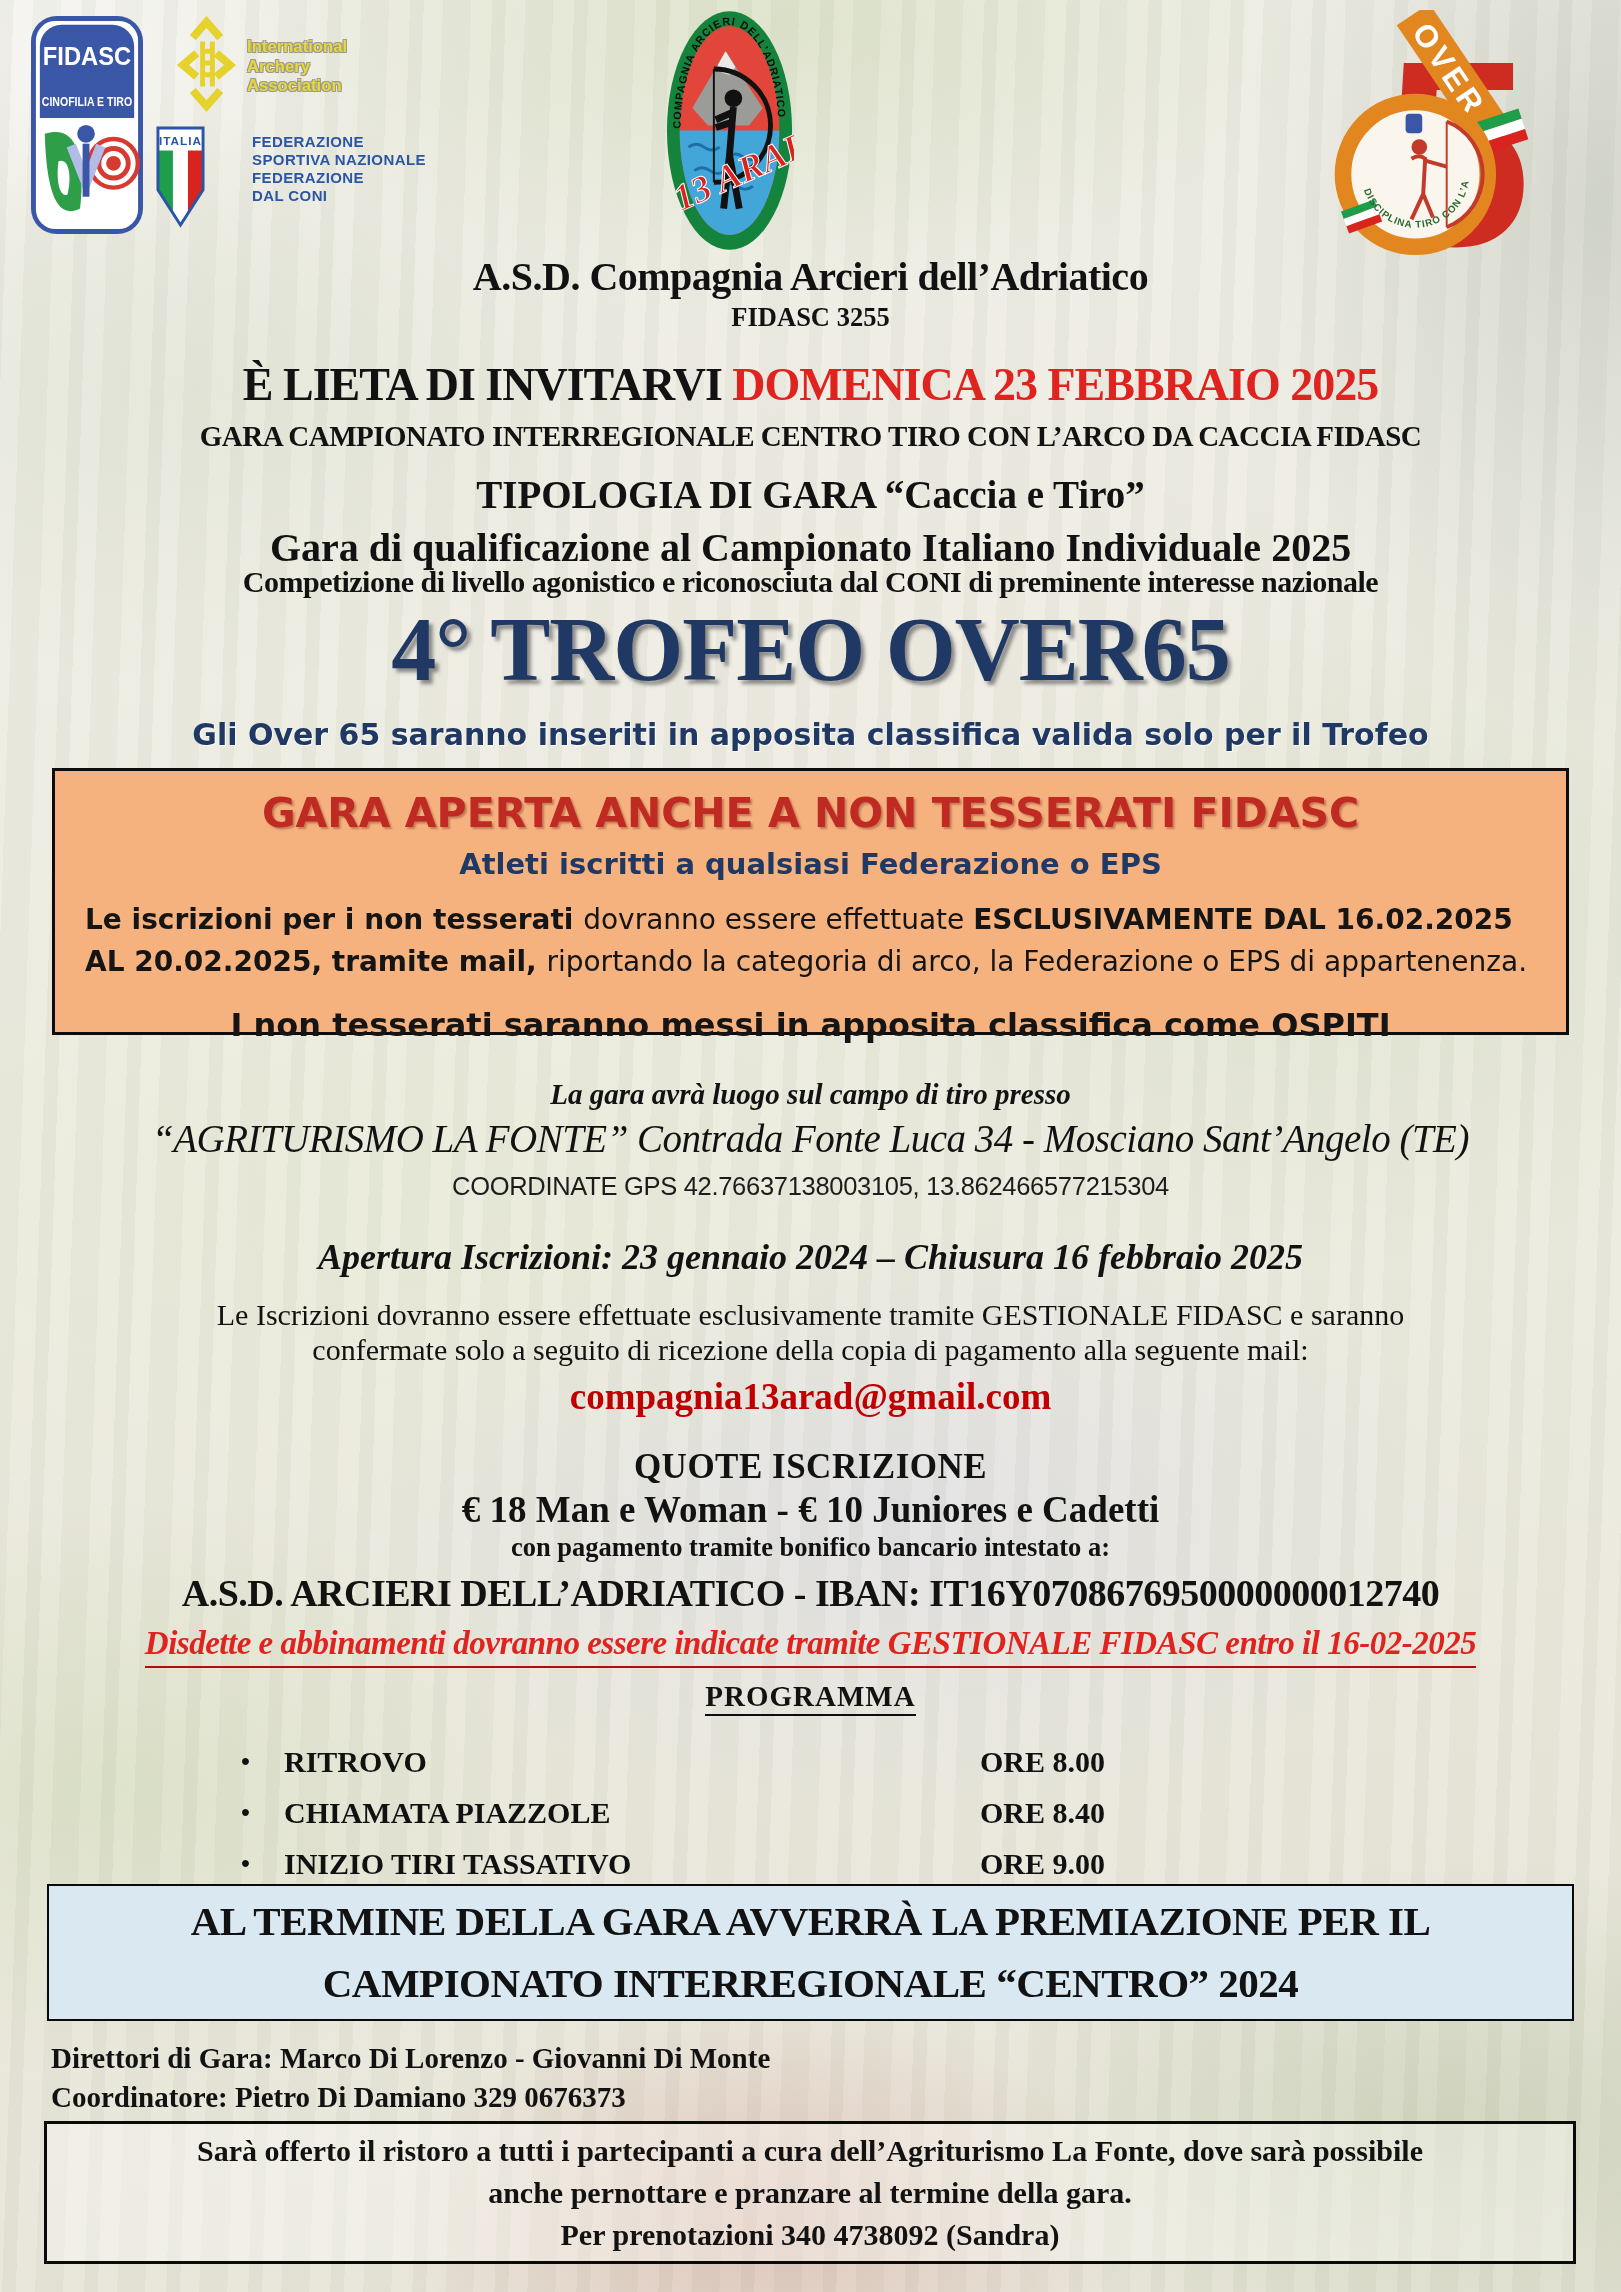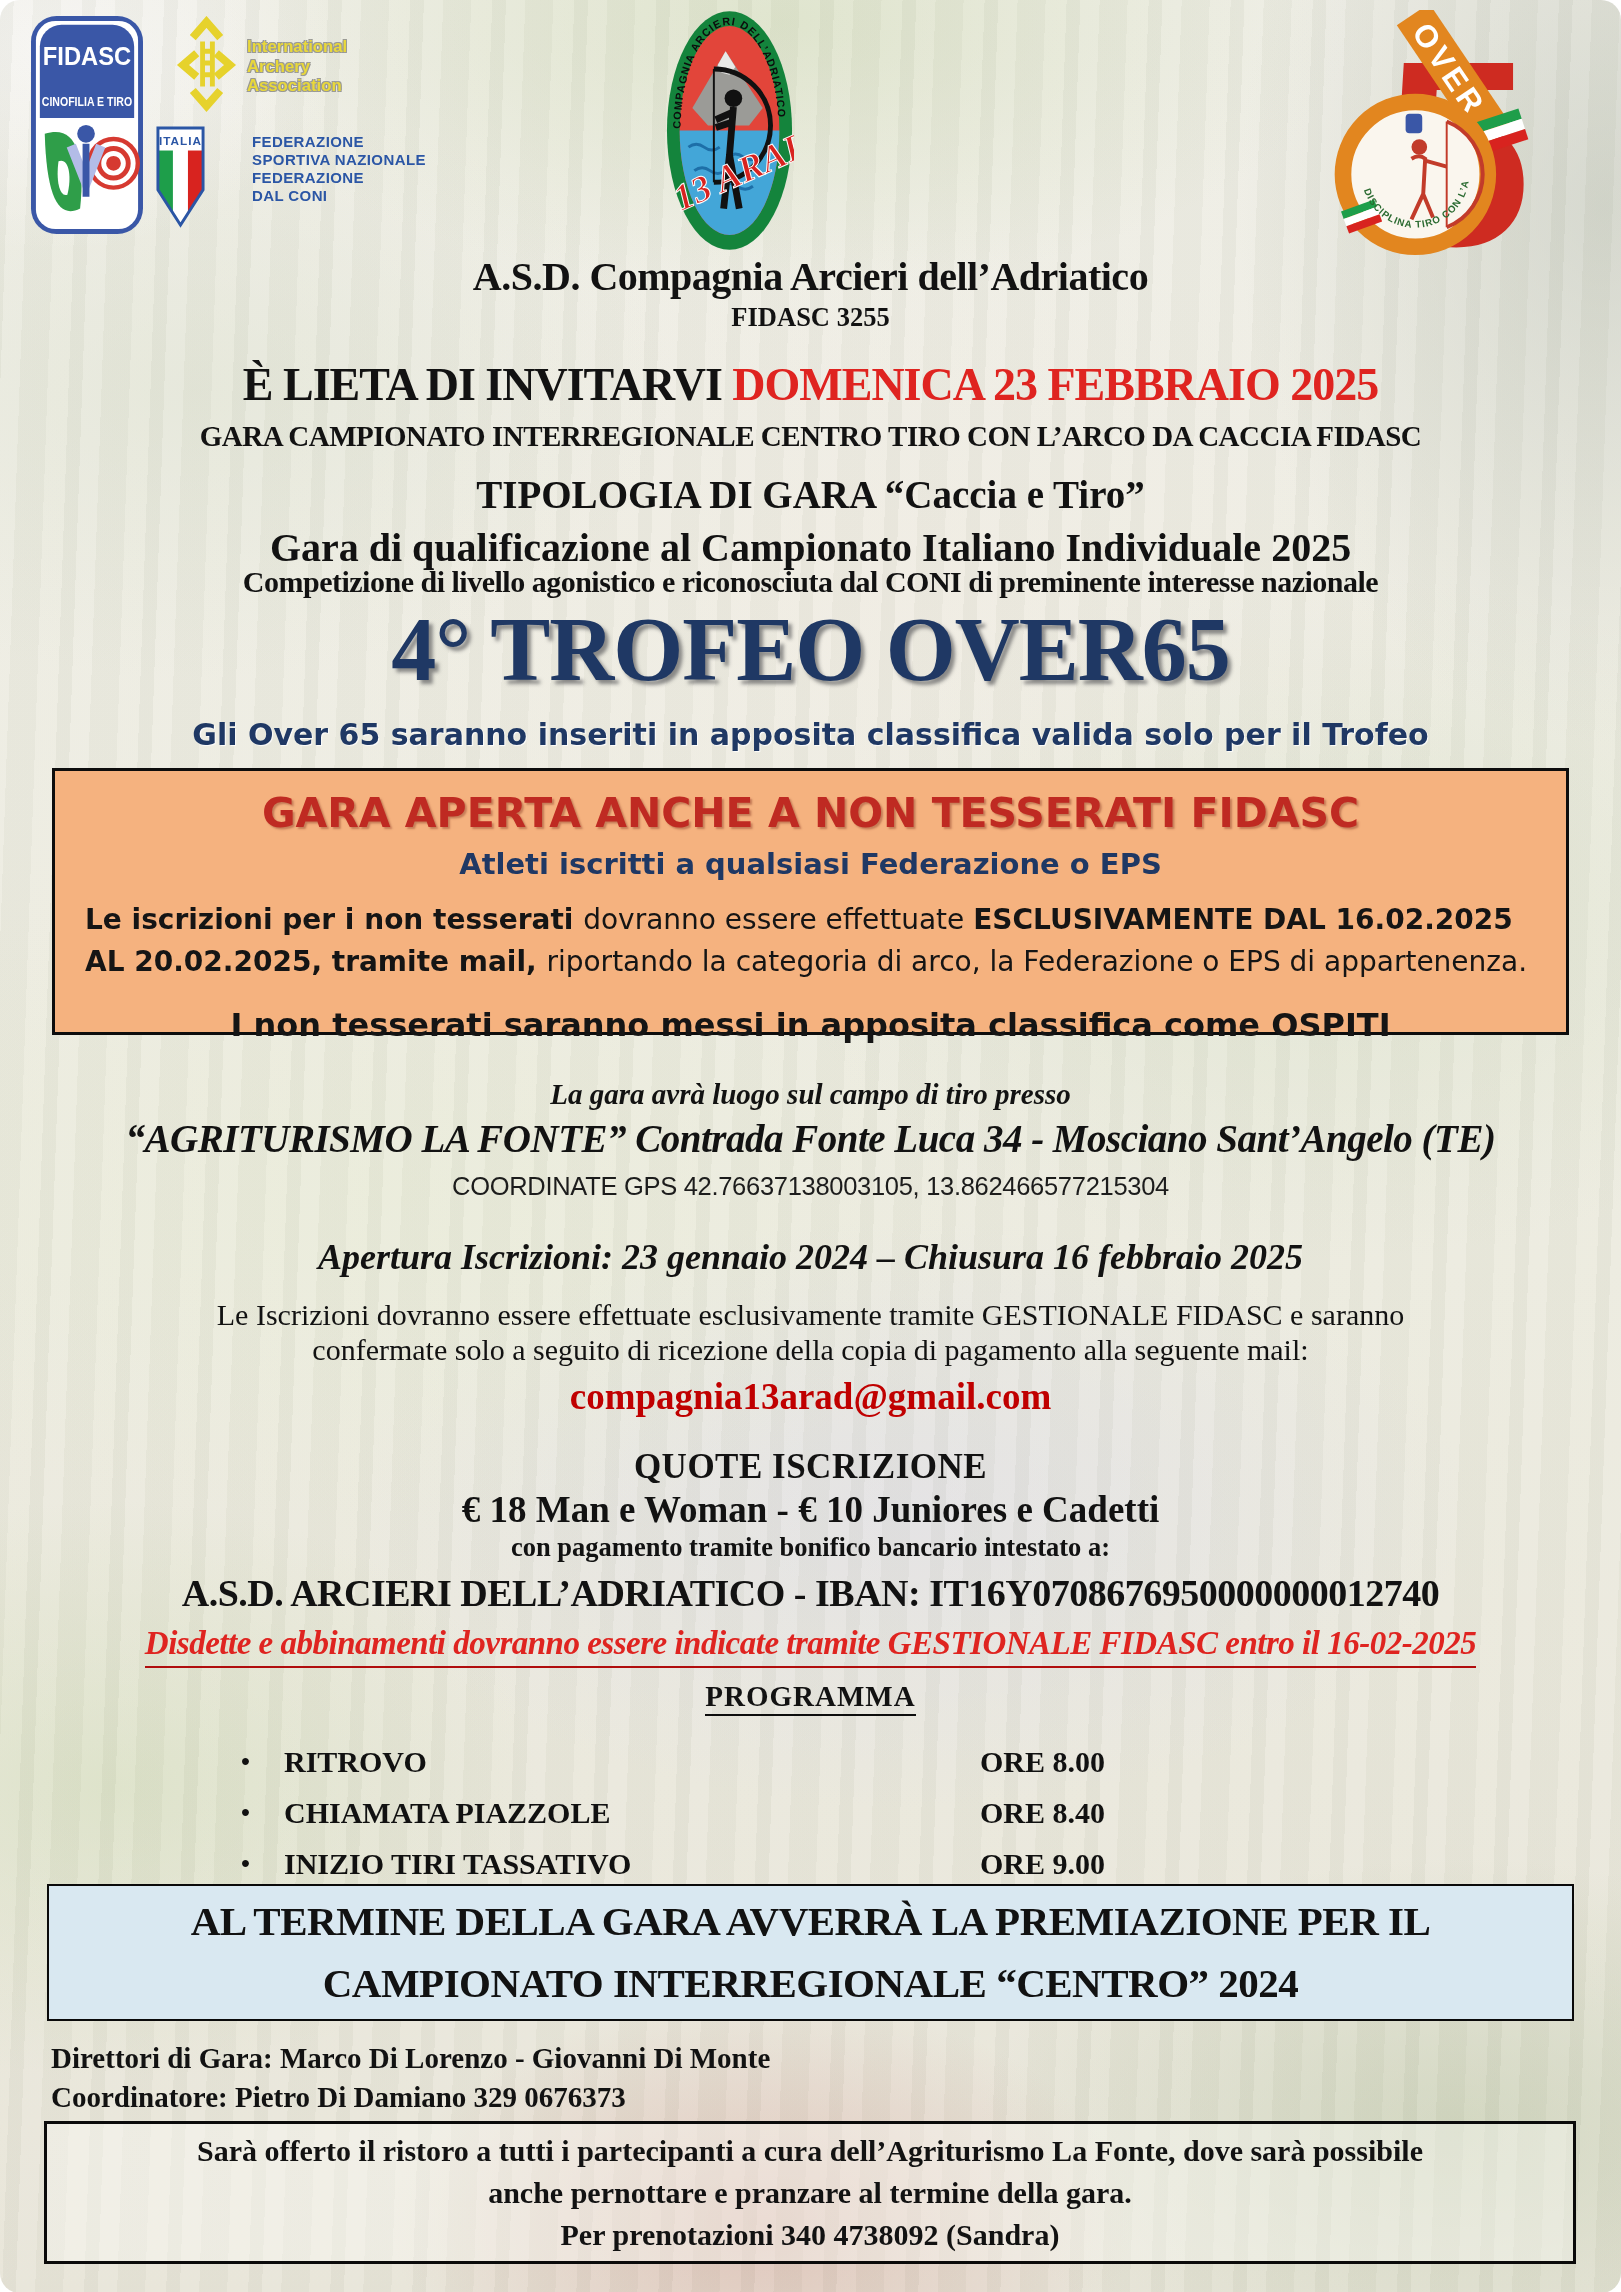--- a/index.html
+++ b/index.html
@@ -21,21 +21,20 @@
       radial-gradient(510px 745px at 99% 9%, rgba(201,205,194,.7), transparent 72%),
       radial-gradient(686px 412px at 12% 17%, rgba(226,229,214,.7), transparent 70%),
       radial-gradient(882px 549px at 55% 26%, rgba(240,236,227,.85), transparent 70%),
       radial-gradient(784px 490px at 82% 40%, rgba(219,226,203,.6), transparent 70%),
       radial-gradient(882px 490px at 24% 52%, rgba(233,236,216,.65), transparent 70%),
       radial-gradient(804px 421px at 56% 66%, rgba(223,222,231,.65), transparent 70%),
       radial-gradient(608px 412px at 7% 78%, rgba(212,222,188,.6), transparent 70%),
       radial-gradient(529px 323px at 47% 97%, rgba(213,166,156,.55), transparent 70%),
       radial-gradient(686px 392px at 90% 93%, rgba(193,203,173,.6), transparent 70%),
       linear-gradient(180deg,#efeee6 0%,#ecebdf 55%,#e8e5d9 100%);
-    border-radius: 20px;
   }
   .streaks{
     position:absolute;inset:0;pointer-events:none;
     background:repeating-linear-gradient(92deg,
       rgba(112,122,100,.055) 0 13.7px, rgba(255,255,255,.06) 13.7px 33px,
       rgba(130,140,115,.05) 33px 61px, rgba(255,255,255,.04) 61px 82px);
   }
   .abs{position:absolute;}
   .line{position:absolute;left:0;width:100%;text-align:center;line-height:1.12;}
   
@@ -70,21 +69,21 @@
     display:flex;flex-direction:column;align-items:center;padding-top:21.6px;
     font-family:"DejaVu Sans","Liberation Sans",sans-serif;}
   #open-box .headline{font-size:41px;font-weight:800;color:var(--dark-red);
     text-shadow:2px 2px 2px rgba(140,60,40,.45);line-height:1;}
   #open-box .subline{margin-top:16.7px;font-size:29px;font-weight:700;color:var(--navy);line-height:1;}
   #open-box .para{margin-top:19.6px;max-width:1451px;font-size:28px;line-height:1.5;color:#151515;}
   #open-box .para .b{font-weight:700;}
   #open-box .closing{margin-top:26px;font-size:32px;font-weight:700;color:#151515;line-height:1;}
   
   #loc-intro{top:1078px;font-size:29px;font-style:italic;font-weight:600;}
-  #venue{top:1117px;font-size:39px;font-weight:700;font-style:italic;letter-spacing:-0.5px;}
+  #venue{top:1117px;font-size:39px;font-weight:400;font-style:italic;letter-spacing:-0.5px;}
   #gps{top:1172px;font-size:25.5px;font-family:"Liberation Sans",sans-serif;letter-spacing:-0.3px;color:#1c1c1c;}
   #reg-dates{top:1237px;font-size:36px;font-weight:700;font-style:italic;}
   #reg-line1{top:1298px;font-size:30px;font-weight:500;}
   #reg-line2{top:1333px;font-size:30px;font-weight:500;}
   #email{top:1376px;font-size:37px;font-weight:700;color:var(--email-red);}
   #fees-title{top:1447px;font-size:35px;font-weight:600;letter-spacing:0.5px;}
   #fees-amounts{top:1489px;font-size:37px;font-weight:700;}
   #fees-payment{top:1533px;font-size:26.5px;font-weight:700;}
   #iban{top:1572px;font-size:38px;font-weight:600;letter-spacing:-0.5px;}
   #cancellation{top:1625px;font-size:33px;}

